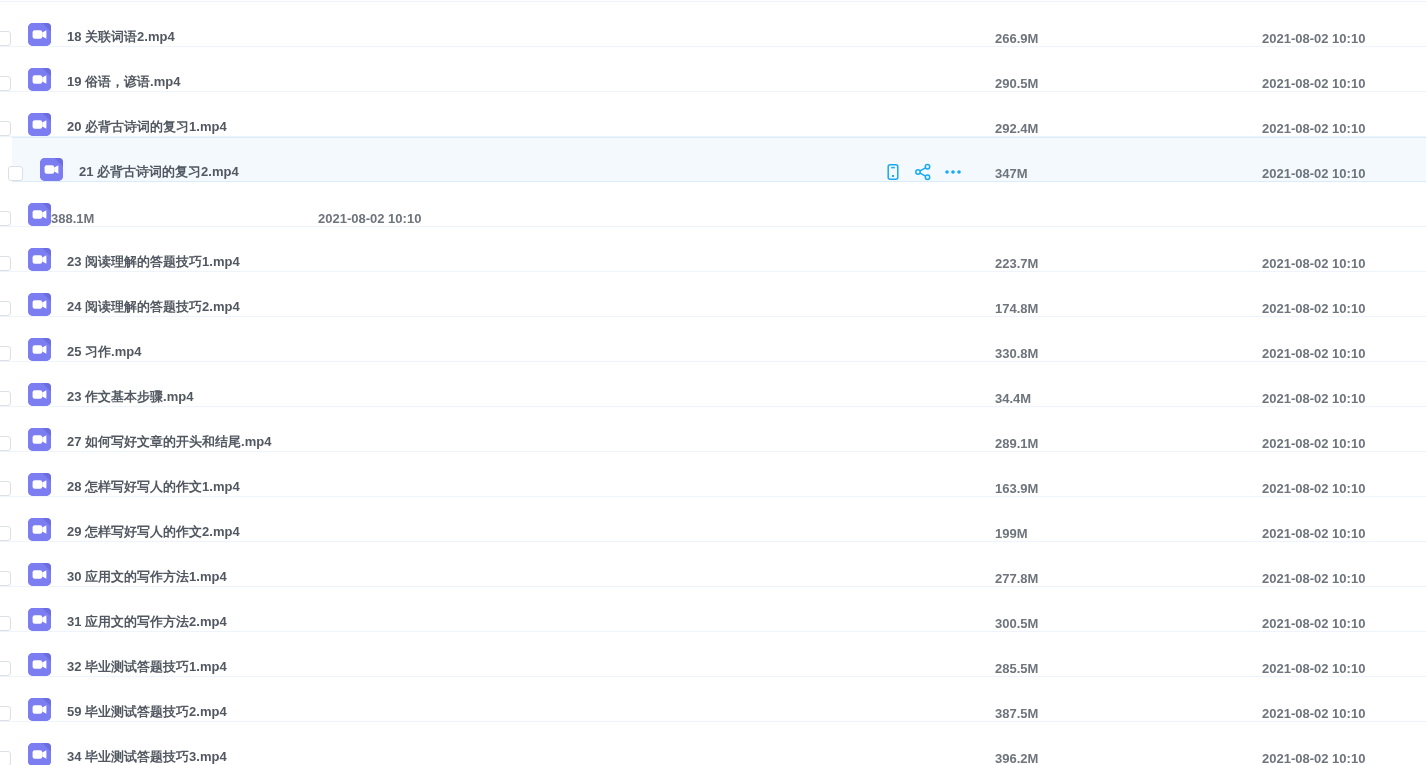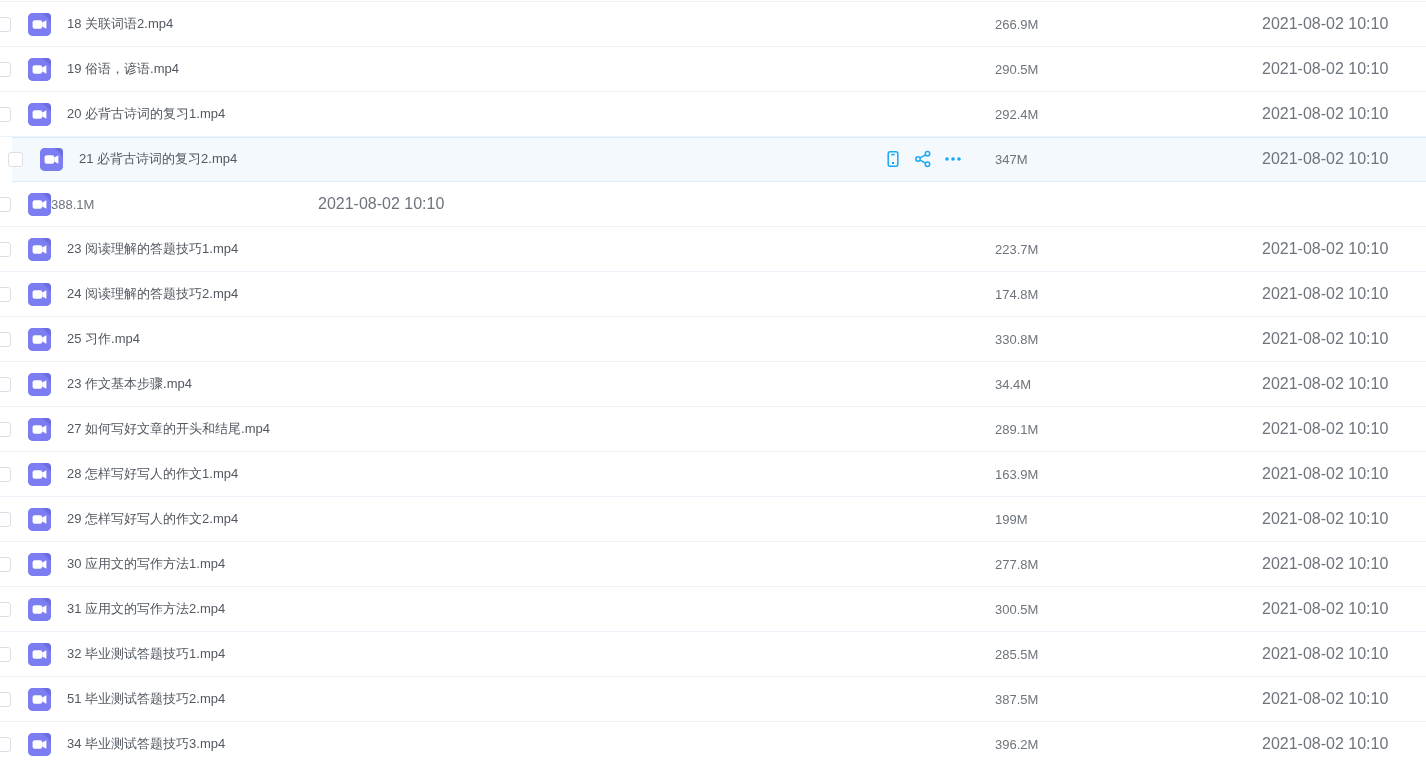--- a/index.html
+++ b/index.html
@@ -11,34 +11,34 @@
     --blue:#18a9f3;
     --name-color:#525861;
     --meta-color:#6e747c;
     --cb-border:#dcdfe6;
   }
   *{margin:0;padding:0;box-sizing:border-box;}
   html,body{width:1426px;height:765px;overflow:hidden;background:#fff;
     font-family:"Liberation Sans","DejaVu Sans",sans-serif;}
   .file-list{width:1426px;height:765px;overflow:hidden;background:#fff;}
   .top-partial{height:2px;border-bottom:1px solid var(--divider);}
-  .row{display:flex;align-items:center;height:45px;border-bottom:1px solid var(--divider);
-    background:#fff;cursor:default;}
+  .row{display:flex;align-items:flex-end;height:45px;border-bottom:1px solid var(--divider);
+    background:#fff;cursor:default;font-weight:bold;}
   .row.hl{background:var(--hl-bg);border-bottom-color:var(--hl-border);
     box-shadow:inset 0 1px 0 var(--hl-border);margin-left:12px;}
   .cb{flex:0 0 15px;width:15px;height:15px;margin-left:-4px;border:1px solid var(--cb-border);
     border-radius:3px;background:#fff;}
   .ficon{flex:0 0 23px;width:23px;height:23px;margin-left:17px;line-height:0;}
   .fname{flex:1 1 auto;margin-left:16px;font-size:13px;color:var(--name-color);
     white-space:nowrap;overflow:hidden;text-overflow:ellipsis;}
   .actions{flex:0 0 128px;display:flex;align-items:center;justify-content:flex-end;
     gap:12px;padding-right:33px;}
   .actions .abtn{width:18px;height:18px;line-height:0;cursor:pointer;}
   .fsize{flex:0 0 267px;font-size:13px;color:var(--meta-color);}
-  .fdate{flex:0 0 164px;font-size:16px;color:var(--meta-color);}
+  .fdate{flex:0 0 164px;font-size:13px;color:var(--meta-color);}
 </style>
 </head>
 <body>
 
 <div class="file-list">
   <div class="top-partial"></div>
   <div id="rows-container">
   <div class="row">
     <span class="cb"></span>
     <span class="ficon">
@@ -321,21 +321,21 @@
     <span class="cb"></span>
     <span class="ficon">
       <svg width="23" height="23" viewBox="0 0 23 23">
         <path d="M5 0 H15 L23 8 V18 a5 5 0 0 1 -5 5 H5 a5 5 0 0 1 -5 -5 V5 a5 5 0 0 1 5 -5 Z" fill="#7b7df1"></path>
         <path d="M0 5 a5 5 0 0 1 5 -5 H18 a5 5 0 0 1 5 5 V18 a5 5 0 0 1 -5 5 H5 a5 5 0 0 1 -5 -5 Z" fill="#7b7df1"></path>
         <path d="M14.5 0 L23 8.5 V4 a4 4 0 0 0 -4 -4 Z" fill="#6b6de0"></path>
         <rect x="4.6" y="7.2" width="9.6" height="8.6" rx="2" fill="#ffffff"></rect>
         <path d="M14.2 9.6 L18.4 7.3 V15.7 L14.2 13.4 Z" fill="#ffffff"></path>
       </svg>
     </span>
-    <span class="fname">51 毕业测试答题技巧2.mp4</span>
+    <span class="fname">59 毕业测试答题技巧2.mp4</span>
 
     <span class="fsize">387.5M</span>
     <span class="fdate">2021-08-02 10:10</span>
   </div>
 
   <div class="row">
     <span class="cb"></span>
     <span class="ficon">
       <svg width="23" height="23" viewBox="0 0 23 23">
         <path d="M5 0 H15 L23 8 V18 a5 5 0 0 1 -5 5 H5 a5 5 0 0 1 -5 -5 V5 a5 5 0 0 1 5 -5 Z" fill="#7b7df1"></path>

